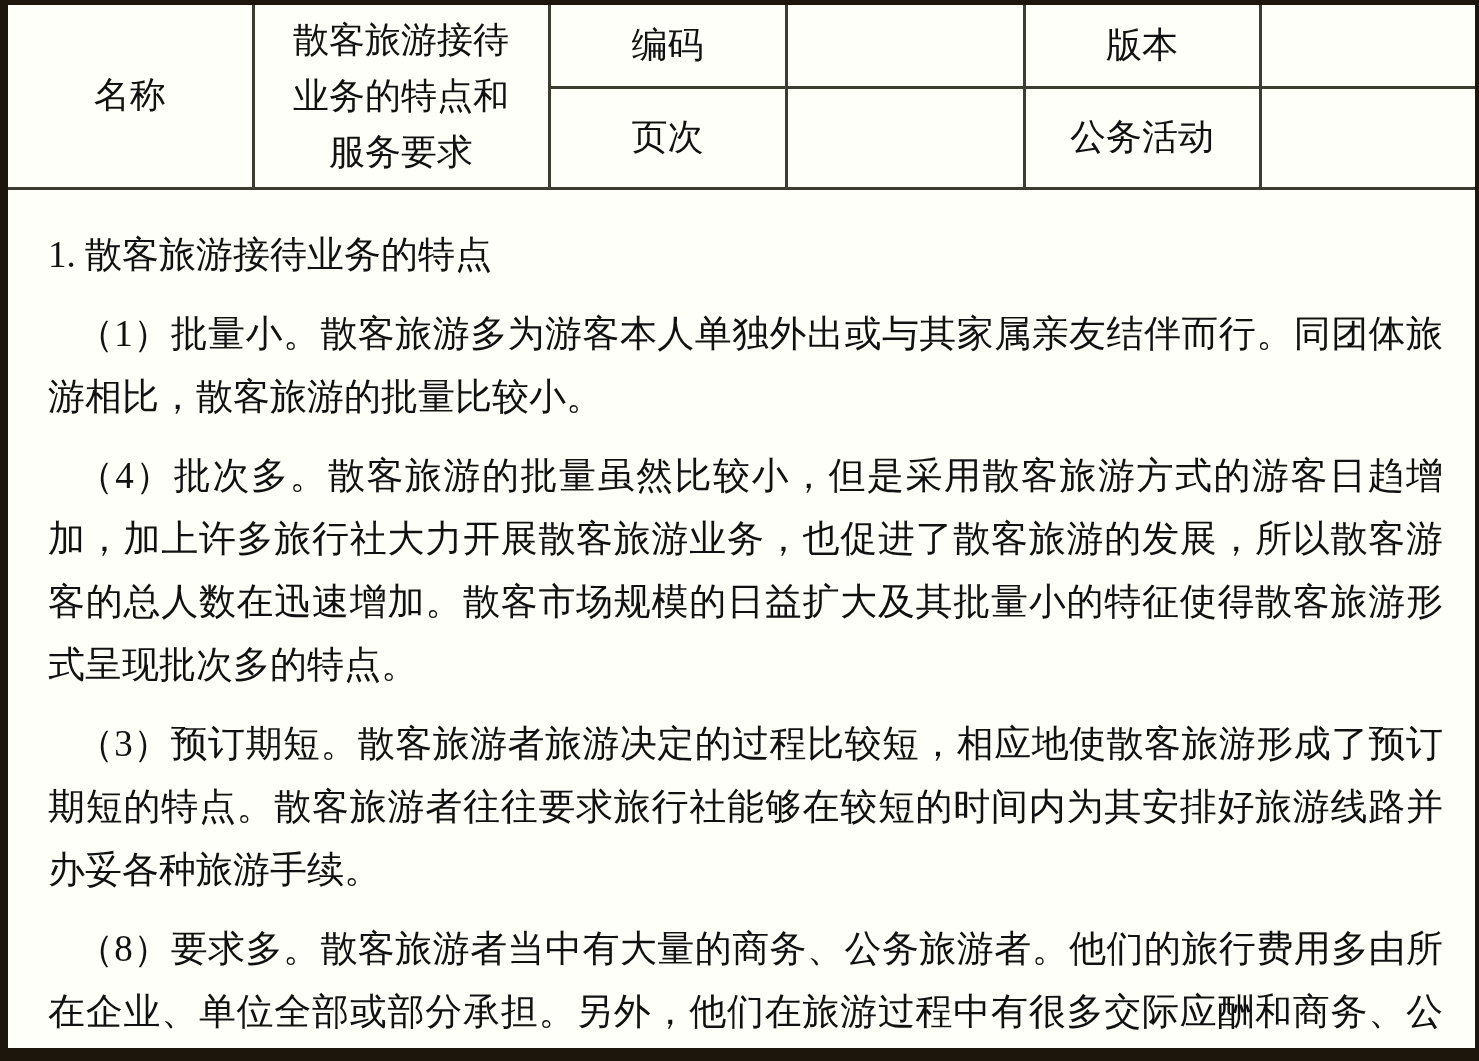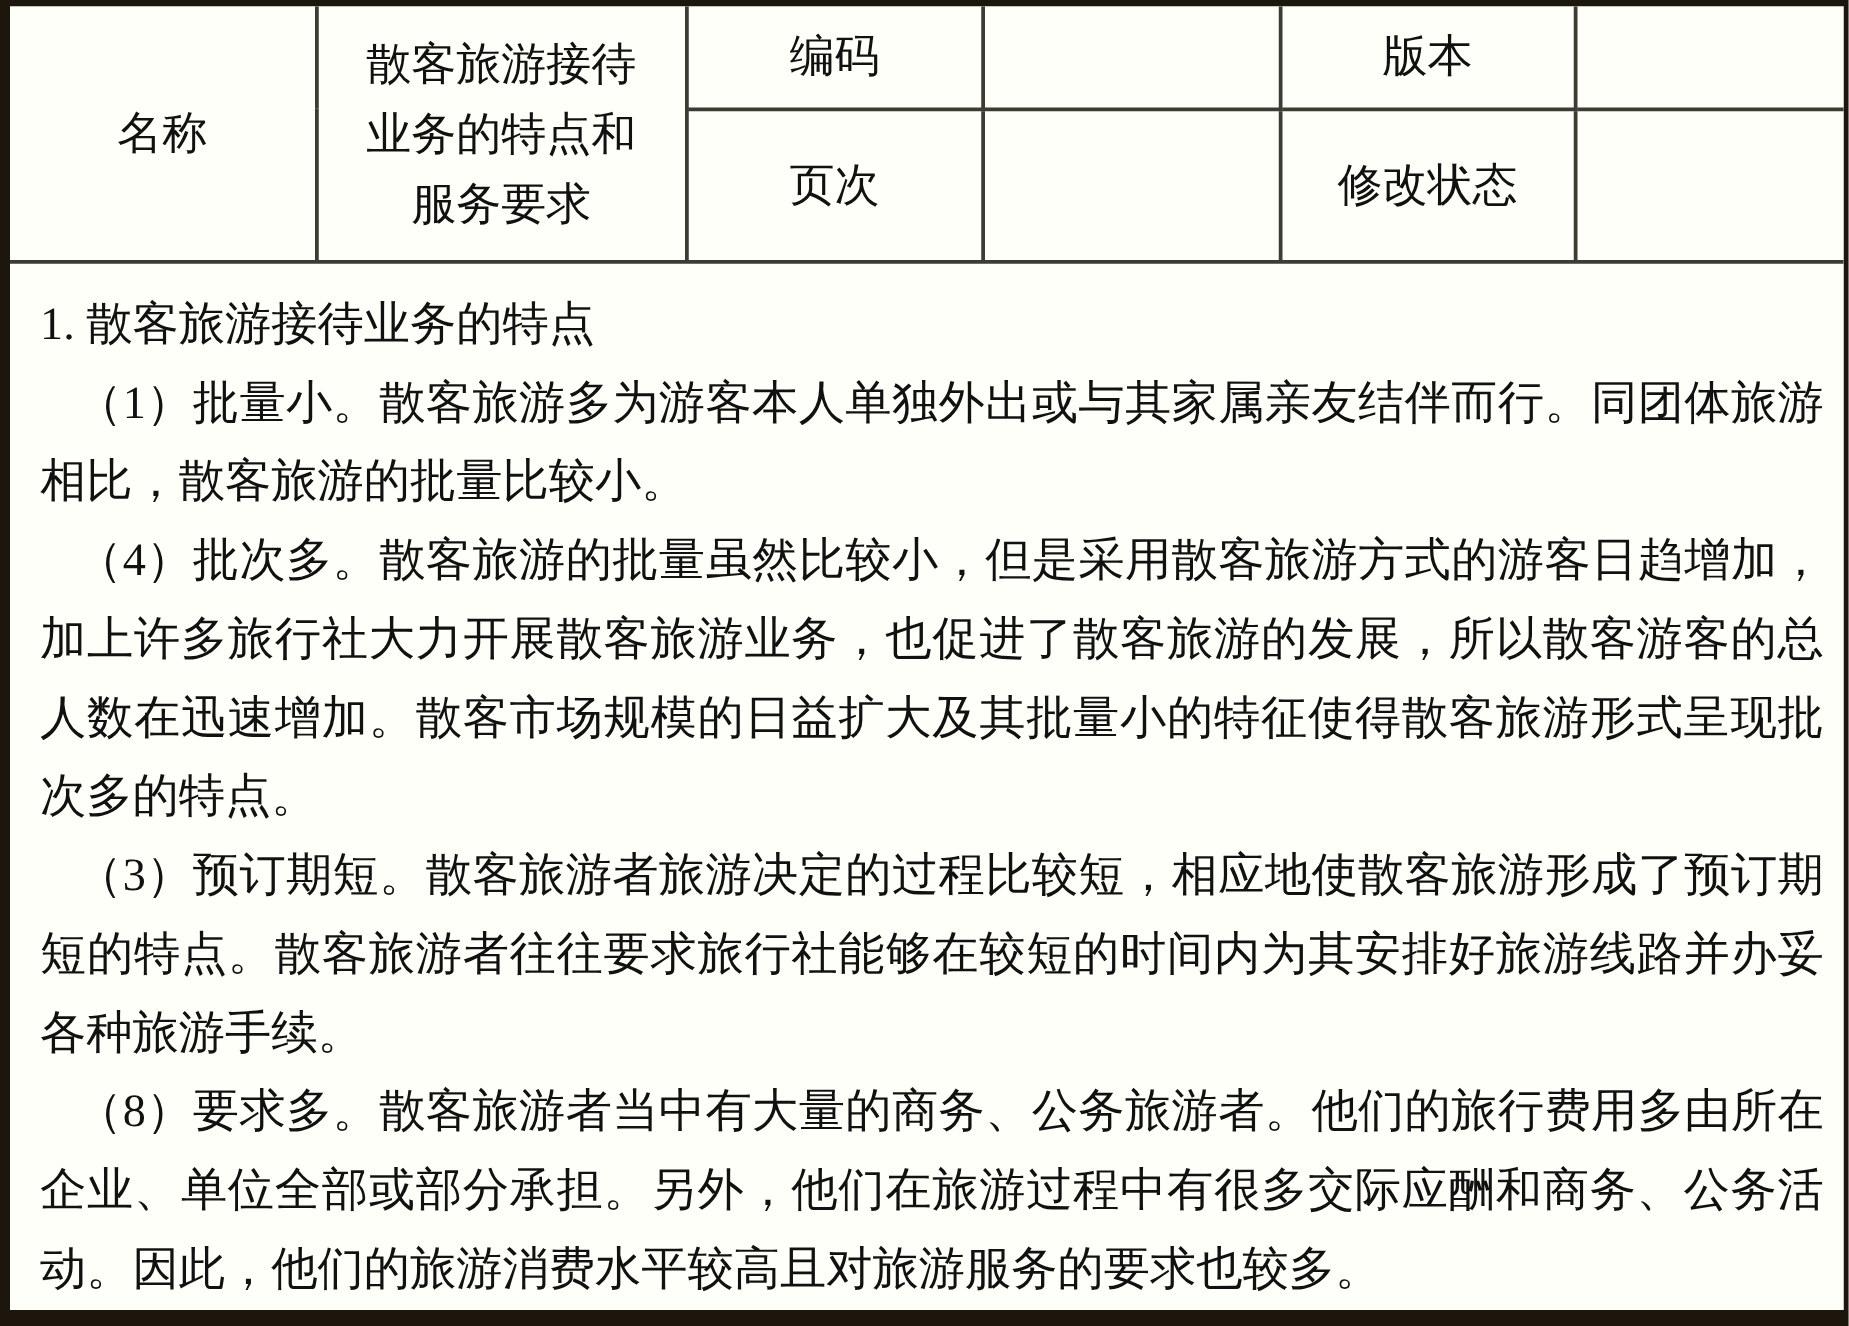--- a/index.html
+++ b/index.html
@@ -22,39 +22,39 @@
     border-style:hidden; 
   }
   table.header-table td{
     border:3px solid var(--line);
     text-align:center;vertical-align:middle;
     font-size:36px;line-height:1.2;
     padding:0 4px;box-sizing:border-box;
     overflow:hidden;white-space:nowrap;
   }
   tr.row-1 td{height:82px;}
-  tr.row-2 td{height:121px;}
+  tr.row-2 td{height:100px;}
   td.c1{width:245px;}
   td.c2{width:296px;white-space:normal;}
   td.c3{width:237px;}
   td.c4{width:238px;}
   td.c5{width:236px;}
   td.c6{width:auto;}
   .title-inner{
     display:inline-block;width:6.35em;
     text-align:center;line-height:56px;
     white-space:normal;word-break:break-all;
   }
   .body-text{
     border-top:3px solid var(--line);
     padding:17px 16px 0 24px;
     font-size:37px;line-height:63px;
     text-align:justify;
   }
-  .body-text p{margin:0;}
+  .body-text p{margin:16px;}
   p.para{text-indent:0.78em;}
 </style>
 </head>
 <body>
 
 <div class="page">
 
   <table class="header-table">
     <tbody>
       <tr class="row-1">
@@ -72,21 +72,21 @@
           <span>版本</span>
         </td>
         <td class="c6"></td>
       </tr>
       <tr class="row-2">
         <td class="c3">
           <span>页次</span>
         </td>
         <td class="c4"></td>
         <td class="c5">
-          <span>修改状态</span>
+          <span>公务活动</span>
         </td>
         <td class="c6"></td>
       </tr>
     </tbody>
   </table>
 
   <div class="body-text">
     <p class="heading">1. 散客旅游接待业务的特点</p>
     <p class="para">（1）批量小。散客旅游多为游客本人单独外出或与其家属亲友结伴而行。同团体旅游相比，散客旅游的批量比较小。</p>
     <p class="para">（4）批次多。散客旅游的批量虽然比较小，但是采用散客旅游方式的游客日趋增加，加上许多旅行社大力开展散客旅游业务，也促进了散客旅游的发展，所以散客游客的总人数在迅速增加。散客市场规模的日益扩大及其批量小的特征使得散客旅游形式呈现批次多的特点。</p>

